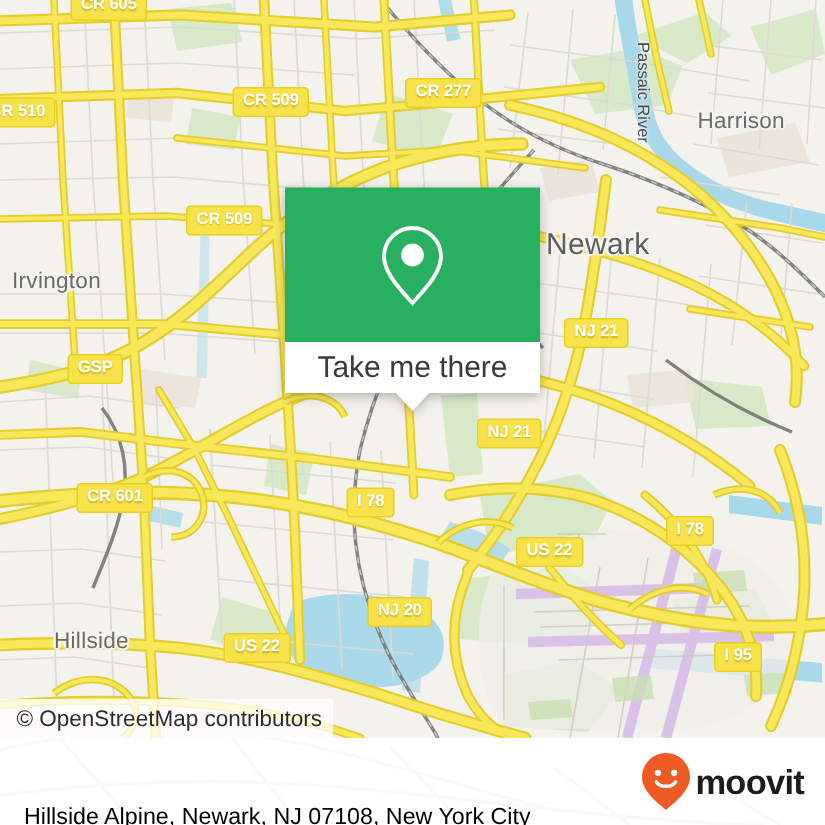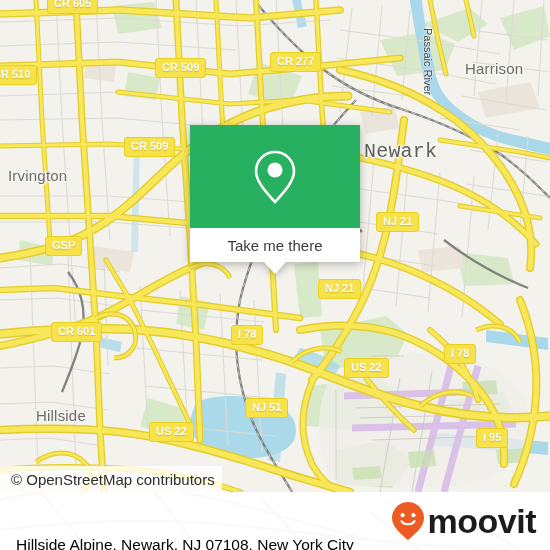--- a/index.html
+++ b/index.html
@@ -35,22 +35,23 @@
     font-family: "Liberation Sans", sans-serif;
     font-size: 15px;
     color: #6b6b6b;
     letter-spacing: .2px;
     white-space: nowrap;
     text-shadow:
       -1.5px 0 1px #f6f5f0, 1.5px 0 1px #f6f5f0,
       0 -1.5px 1px #f6f5f0, 0 1.5px 1px #f6f5f0,
       -1px -1px 1px #f6f5f0, 1px 1px 1px #f6f5f0,
       1px -1px 1px #f6f5f0, -1px 1px 1px #f6f5f0;
-  }
-  .placelabel.big { font-size: 20px; color: #5e5e5e; font-family: Liberation Mono, monospace; }
+    margin-top: 12px;
+  }
+  .placelabel.big { font-size: 20px; color: #5e5e5e; }
 
   .riverlabel {
     position: absolute;
     font-family: "Liberation Sans", sans-serif;
     font-size: 11px;
     color: #4a4a4a;
     white-space: nowrap;
     transform-origin: left top;
     transform: rotate(90deg);
     text-shadow: 0 0 2px #eef6fa, 0 0 2px #eef6fa;
@@ -91,21 +92,21 @@
   #popup-body {
     height: 34px;
     background: #ffffff;
     display: flex;
     align-items: center;
     justify-content: center;
     position: relative;
   }
   #popup-label {
     font-family: "Liberation Sans", sans-serif;
-    font-size: 15px;
+    font-size: 20px;
     color: #3b3b3b;
   }
   #popup-tail {
     position: absolute;
     left: 50%;
     top: 100%;
     margin-left: -11px;
     width: 0; height: 0;
     border-left: 11px solid transparent;
     border-right: 11px solid transparent;
@@ -165,21 +166,21 @@
     white-space: nowrap;
     margin-top: 48px;
   }
   #brand {
     display: flex;
     align-items: center;
     gap: 3px;
   }
   #brand-name {
     font-family: "Liberation Sans", sans-serif;
-    font-size: 34px;
+    font-size: 23px;
     font-weight: bold;
     color: #1c1c1c;
     letter-spacing: -.5px;
     line-height: 1;
   }
 </style>
 </head>
 <body>
 
 <div id="screen">
@@ -477,21 +478,21 @@
         <div class="shield" style="left: 270px; top: 52px;">CR 277</div>
         <div class="shield" style="left: -14px; top: 65px;">CR 510</div>
         <div class="shield" style="left: 124px; top: 137px;">CR 509</div>
         <div class="shield" style="left: 376px; top: 212px;">NJ 21</div>
         <div class="shield" style="left: 45px; top: 236px;">GSP</div>
         <div class="shield" style="left: 318px; top: 279px;">NJ 21</div>
         <div class="shield" style="left: 51px; top: 322px;">CR 601</div>
         <div class="shield" style="left: 231px; top: 325px;">I 78</div>
         <div class="shield" style="left: 444px; top: 344px;">I 78</div>
         <div class="shield" style="left: 344px; top: 358px;">US 22</div>
-        <div class="shield" style="left: 245px; top: 398px;">NJ 51</div>
+        <div class="shield" style="left: 245px; top: 398px;">NJ 20</div>
         <div class="shield" style="left: 149px; top: 422px;">US 22</div>
         <div class="shield" style="left: 476px; top: 428px;">I 95</div>
       </div>
   </div>
 
   <div id="popup">
     <div id="popup-head">
       <svg width="46" height="56" viewBox="0 0 46 56">
         <path d="M23,3 C12.5,3 4,11.5 4,22 C4,33 15,44 23,53 C31,44 42,33 42,22 C42,11.5 33.5,3 23,3 Z" fill="none" stroke="#ffffff" stroke-width="2.6"></path>
         <circle cx="23" cy="21" r="7.6" fill="#ffffff"></circle>

